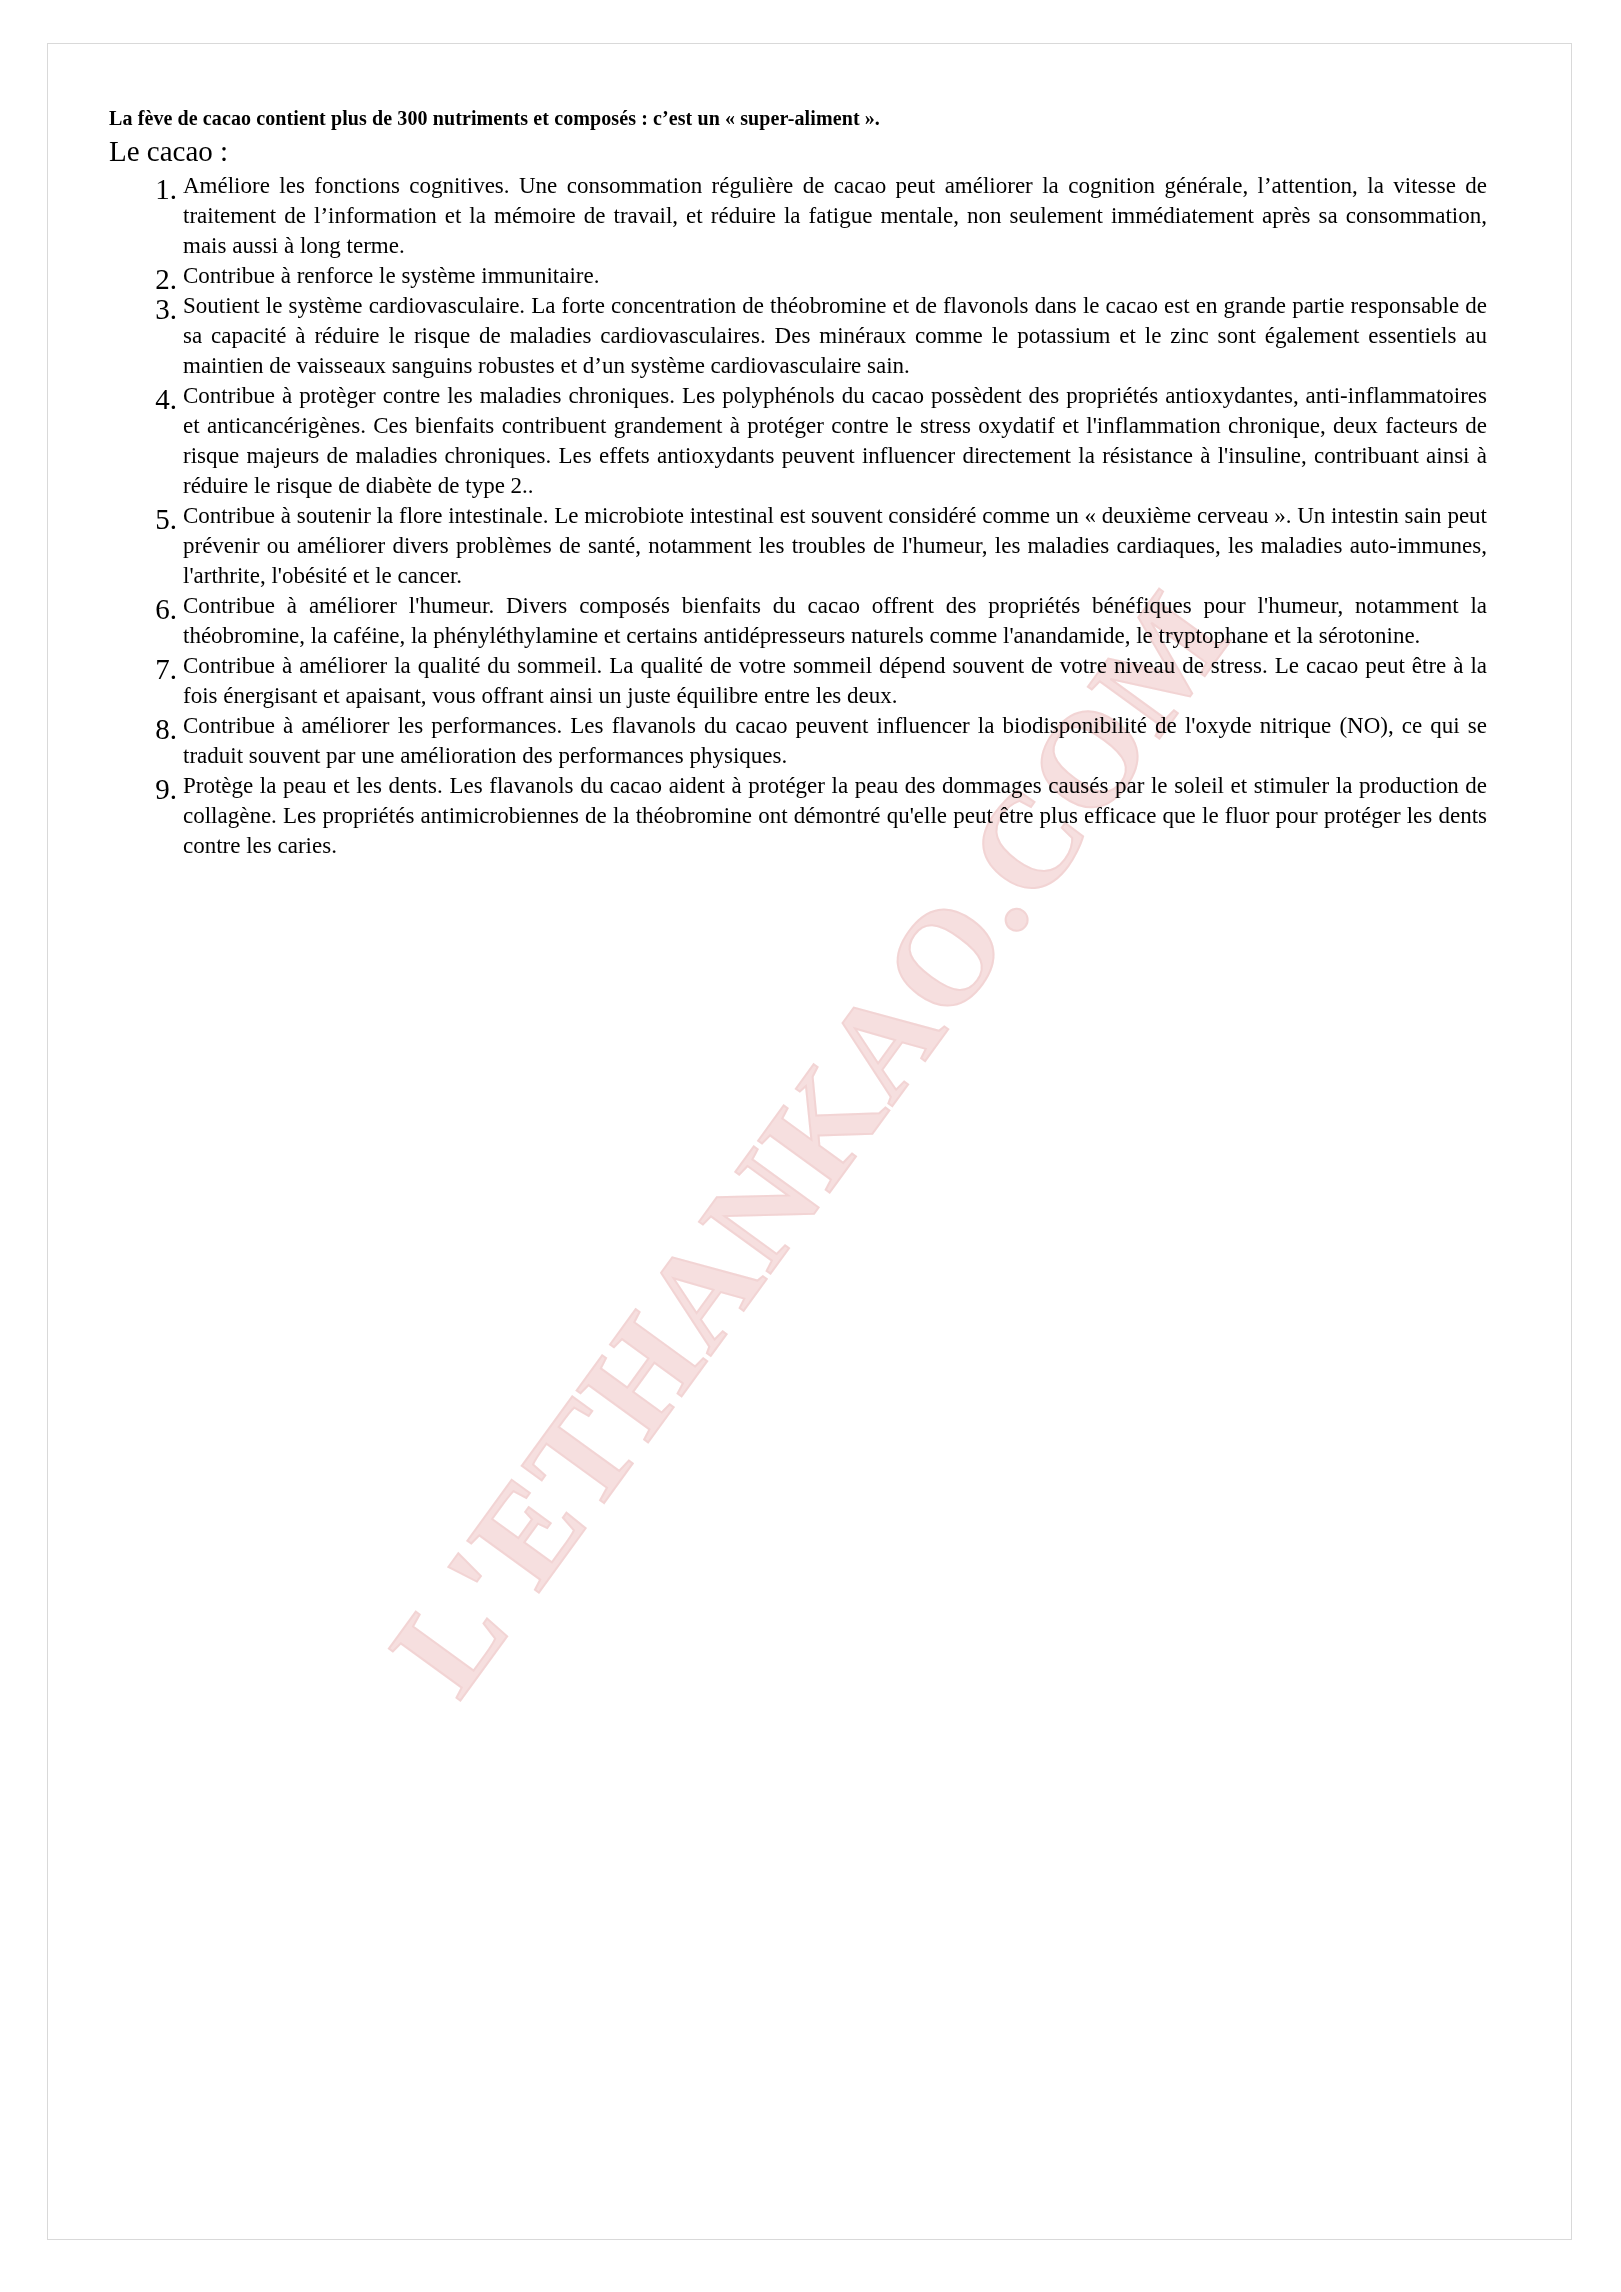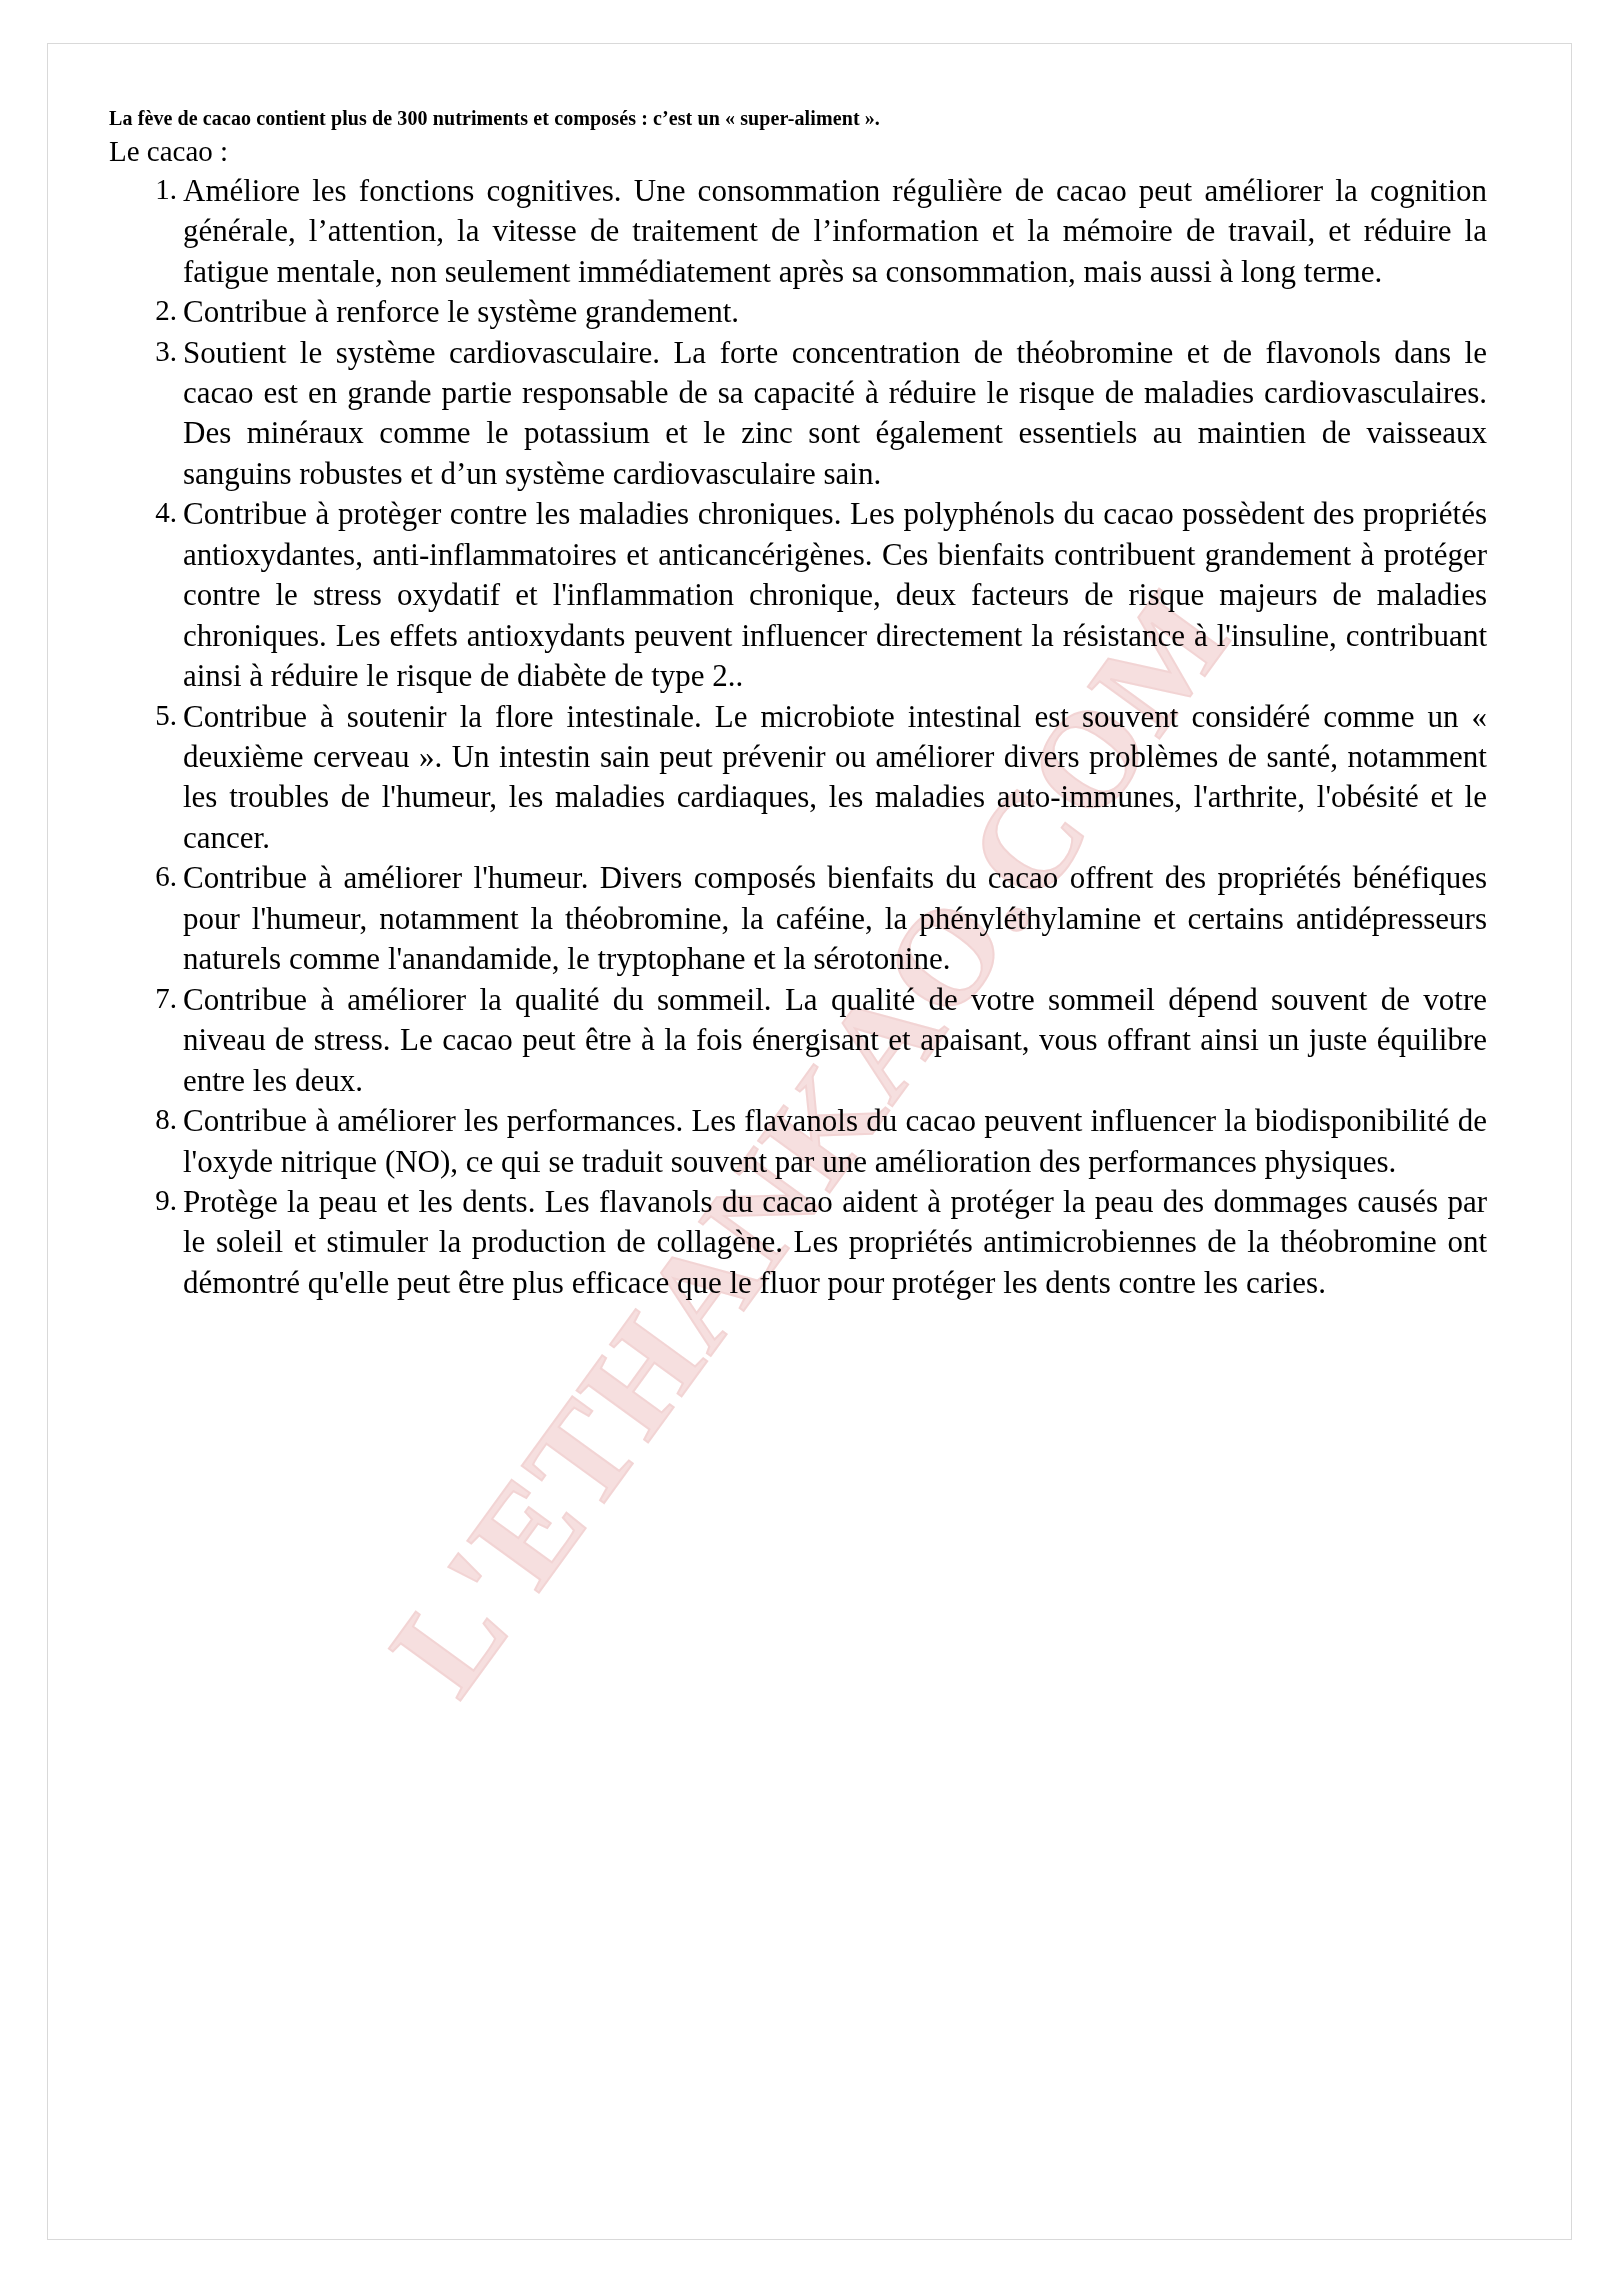--- a/index.html
+++ b/index.html
@@ -80,21 +80,21 @@
   ol.facts {
     list-style: none;
     margin: 0;
     padding: 0;
     counter-reset: fact;
   }
   ol.facts > li {
     counter-increment: fact;
     position: relative;
     padding-left: 74px;
-    font-size: 31px;
+    font-size: 23px;
     line-height: 1.305;
     margin: 0;
   }
   ol.facts > li::before {
     content: counter(fact) ".";
     position: absolute;
     left: 29px;
     top: 0;
     width: 39px;
     text-align: right;
@@ -126,21 +126,21 @@
 
     <p class="doc-title">La fève de cacao contient plus de 300 nutriments et composés : c’est un « super-aliment ».</p>
 
     <p class="intro-line">Le cacao :</p>
 
     <ol class="facts" id="facts-list">
         <li>
           <p>Améliore les fonctions cognitives. Une consommation régulière de cacao peut améliorer la cognition générale, l’attention, la vitesse de traitement de l’information et la mémoire de travail, et réduire la fatigue mentale, non seulement immédiatement après sa consommation, mais aussi à long terme.</p>
         </li>
         <li>
-          <p class="no-justify">Contribue à renforce le système grandement.</p>
+          <p class="no-justify">Contribue à renforce le système immunitaire.</p>
         </li>
         <li>
           <p>Soutient le système cardiovasculaire. La forte concentration de théobromine et de flavonols dans le cacao est en grande partie responsable de sa capacité à réduire le risque de maladies cardiovasculaires. Des minéraux comme le potassium et le zinc sont également essentiels au maintien de vaisseaux sanguins robustes et d’un système cardiovasculaire sain.</p>
         </li>
         <li>
           <p>Contribue à protèger contre les maladies chroniques. Les polyphénols du cacao possèdent des propriétés antioxydantes, anti-inflammatoires et anticancérigènes. Ces bienfaits contribuent grandement à protéger contre le stress oxydatif et l'inflammation chronique, deux facteurs de risque majeurs de maladies chroniques. Les effets antioxydants peuvent influencer directement la résistance à l'insuline, contribuant ainsi à réduire le risque de diabète de type 2..</p>
         </li>
         <li>
           <p>Contribue à soutenir la flore intestinale. Le microbiote intestinal est souvent considéré comme un « deuxième cerveau ». Un intestin sain peut prévenir ou améliorer divers problèmes de santé, notamment les troubles de l'humeur, les maladies cardiaques, les maladies auto-immunes, l'arthrite, l'obésité et le cancer.</p>
         </li>

